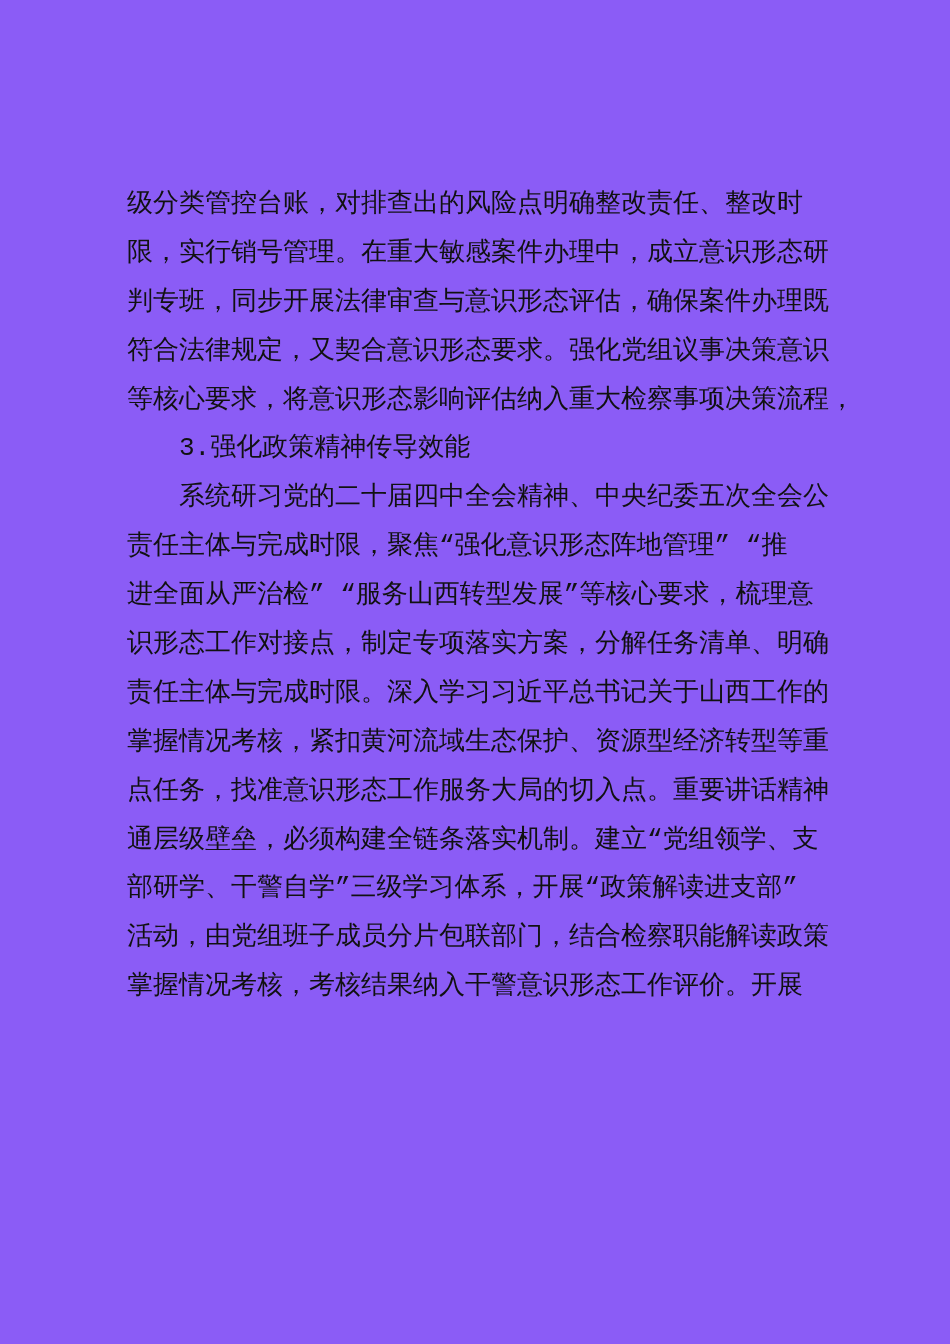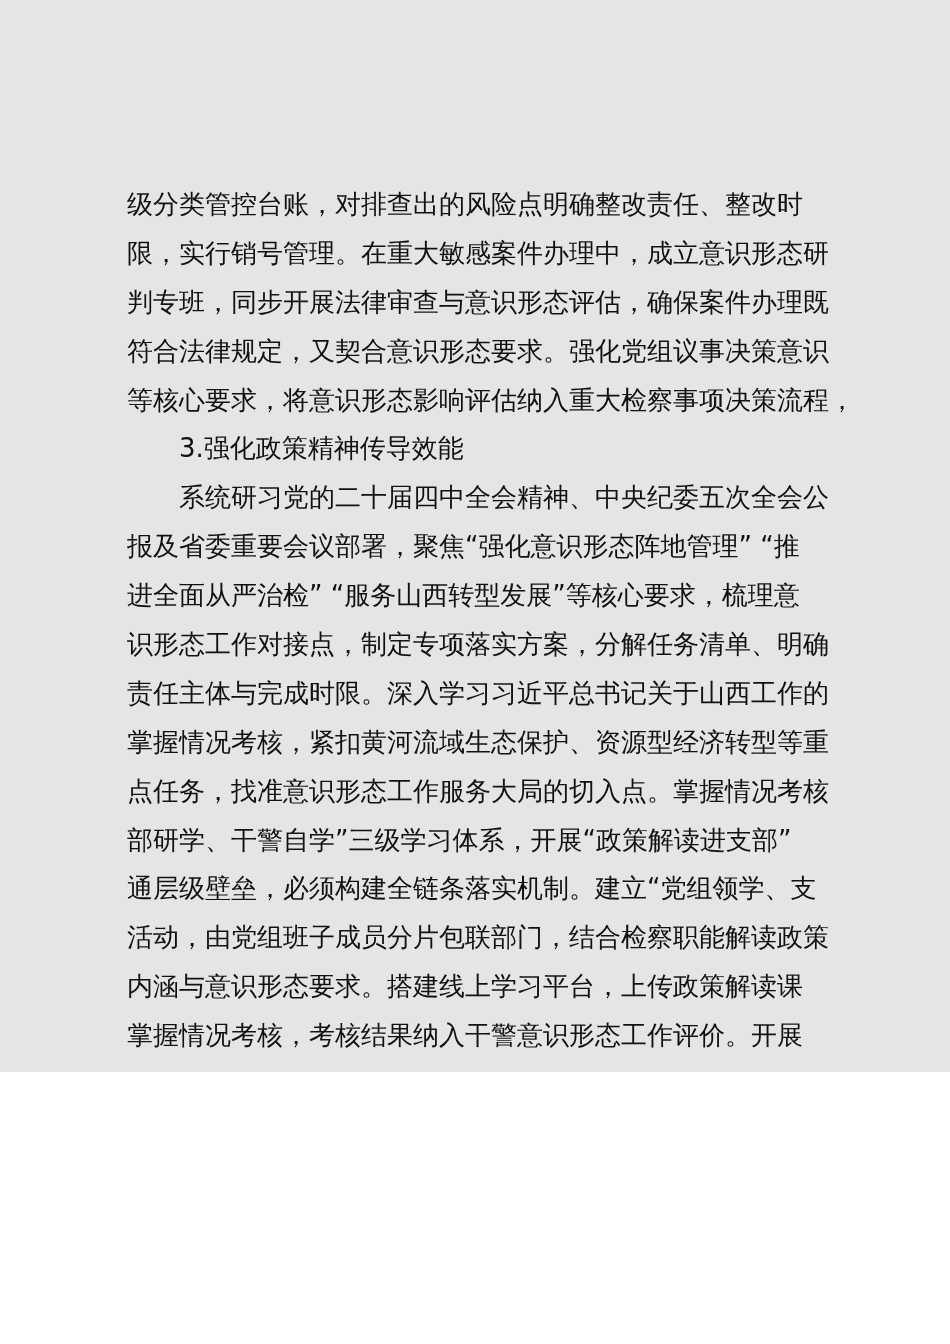--- a/index.html
+++ b/index.html
@@ -13,22 +13,23 @@
       position: relative;
       overflow: hidden;
       font-family: "DejaVu Sans", "Liberation Sans", sans-serif;
       color: #111111;
     }
     .page {
       position: absolute;
       left: 0;
       top: 0;
       width: 950px;
-      height: 1072px;
-      background: #e5e5e5;
+      height: 1344px;
+      background: #8b5cf6;
+      font-family: Liberation Mono, monospace;
     }
     .content {
       position: absolute;
       left: 127px;
       top: 180px;
       width: 710px;
     }
     .line {
       height: 48.9px;
       line-height: 48.9px;
@@ -45,25 +46,24 @@
 
 <div class="page">
   <div class="content">
     <div class="line">级分类管控台账，对排查出的风险点明确整改责任、整改时</div>
     <div class="line">限，实行销号管理。在重大敏感案件办理中，成立意识形态研</div>
     <div class="line">判专班，同步开展法律审查与意识形态评估，确保案件办理既</div>
     <div class="line">符合法律规定，又契合意识形态要求。强化党组议事决策意识</div>
     <div class="line">等核心要求，将意识形态影响评估纳入重大检察事项决策流程，</div>
     <div class="line indent">3.强化政策精神传导效能</div>
     <div class="line indent">系统研习党的二十届四中全会精神、中央纪委五次全会公</div>
-    <div class="line">报及省委重要会议部署，聚焦“强化意识形态阵地管理” “推</div>
+    <div class="line">责任主体与完成时限，聚焦“强化意识形态阵地管理” “推</div>
     <div class="line">进全面从严治检” “服务山西转型发展”等核心要求，梳理意</div>
     <div class="line">识形态工作对接点，制定专项落实方案，分解任务清单、明确</div>
     <div class="line">责任主体与完成时限。深入学习习近平总书记关于山西工作的</div>
     <div class="line">掌握情况考核，紧扣黄河流域生态保护、资源型经济转型等重</div>
-    <div class="line">点任务，找准意识形态工作服务大局的切入点。掌握情况考核</div>
+    <div class="line">点任务，找准意识形态工作服务大局的切入点。重要讲话精神</div>
+    <div class="line">通层级壁垒，必须构建全链条落实机制。建立“党组领学、支</div>
     <div class="line">部研学、干警自学”三级学习体系，开展“政策解读进支部”</div>
-    <div class="line">通层级壁垒，必须构建全链条落实机制。建立“党组领学、支</div>
     <div class="line">活动，由党组班子成员分片包联部门，结合检察职能解读政策</div>
-    <div class="line">内涵与意识形态要求。搭建线上学习平台，上传政策解读课</div>
     <div class="line">掌握情况考核，考核结果纳入干警意识形态工作评价。开展</div>
   </div>
 </div>
 
 </body></html>

